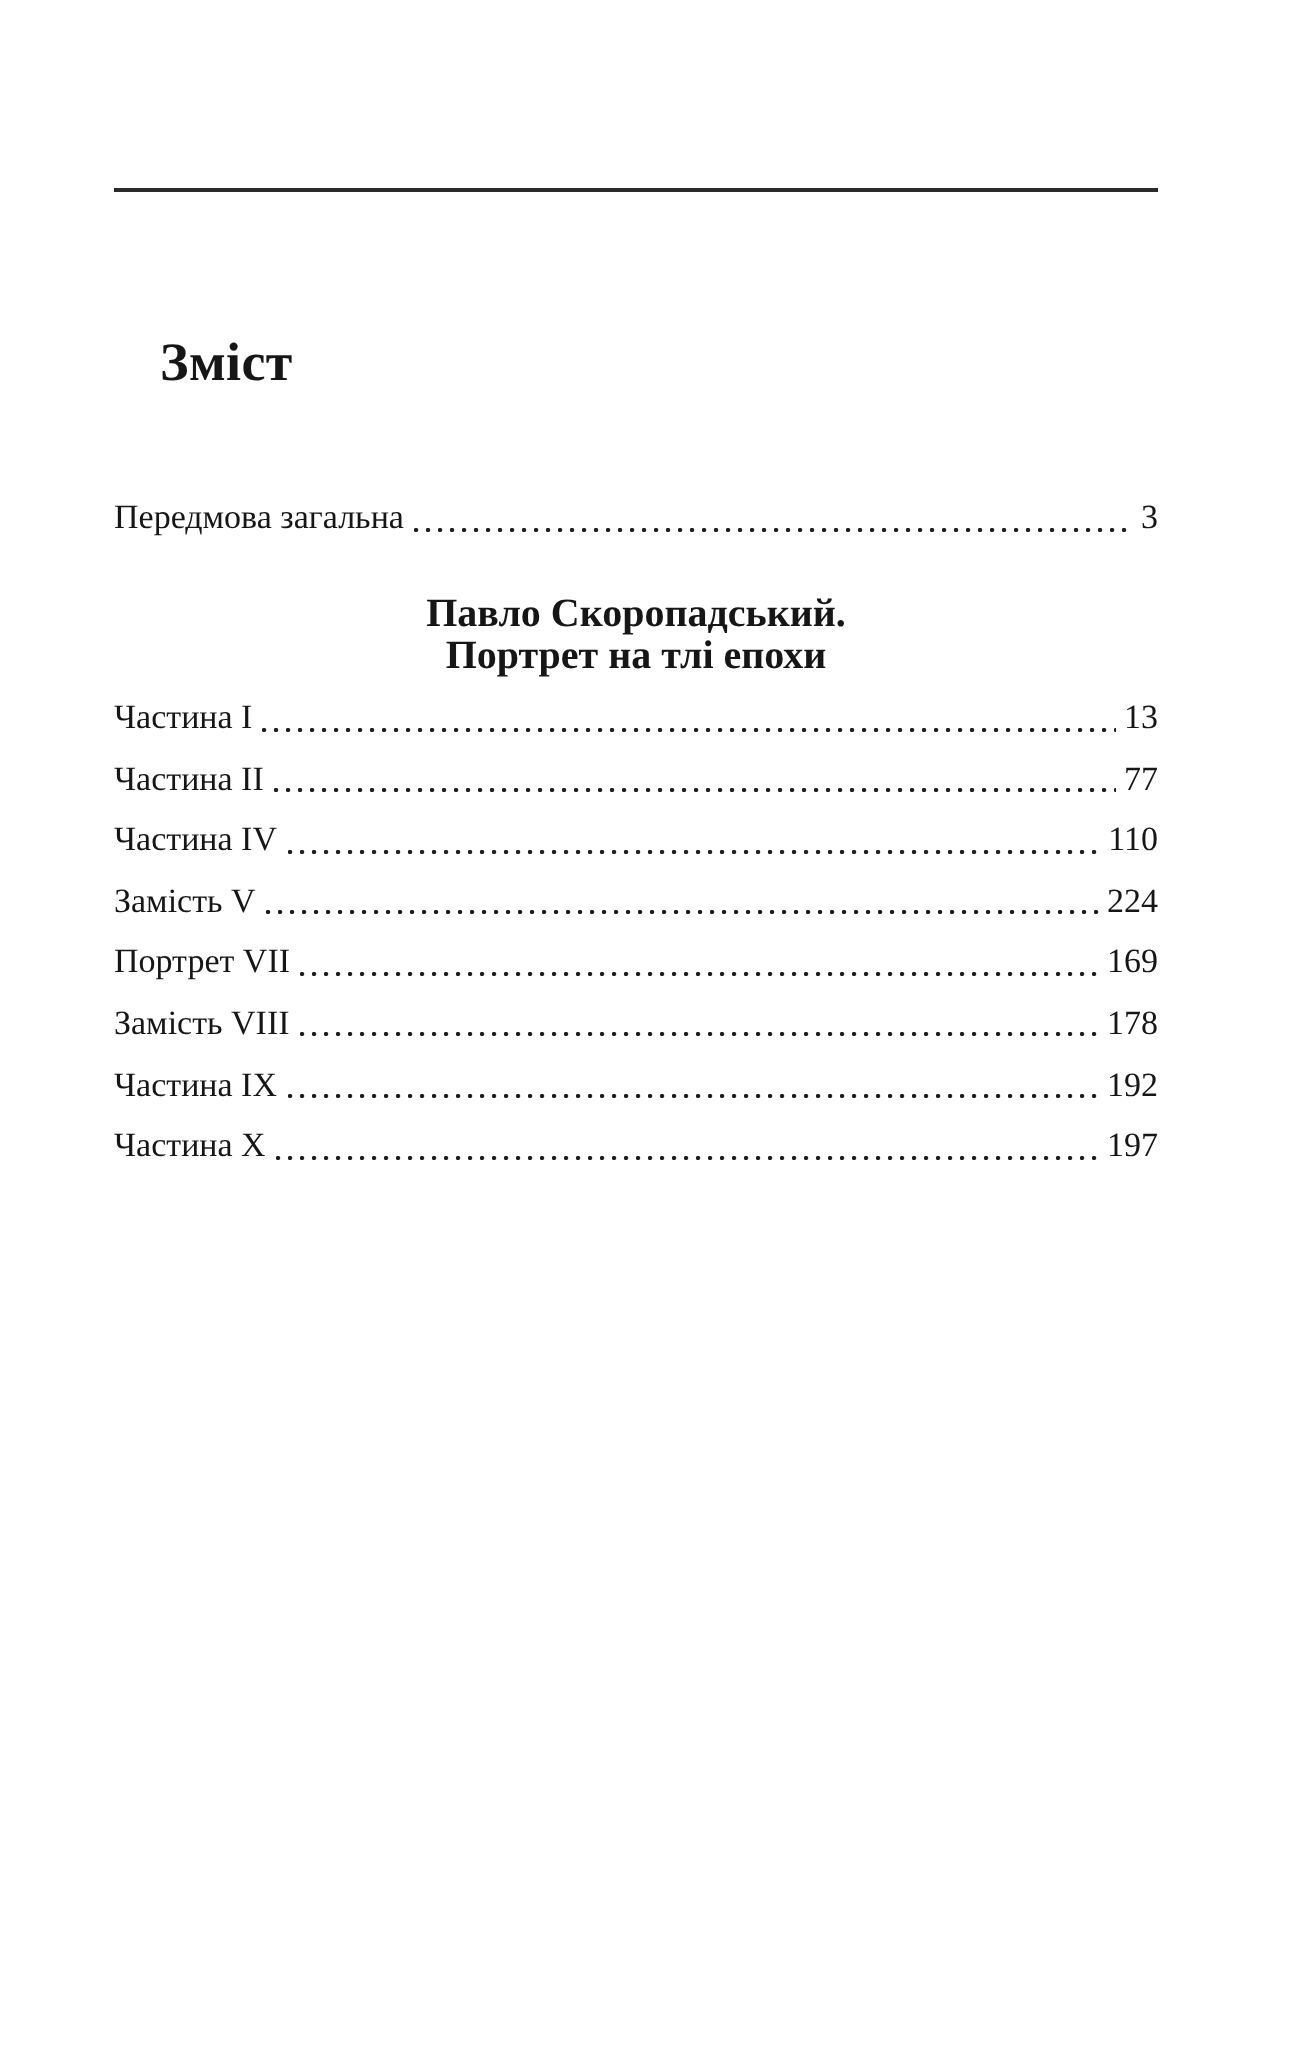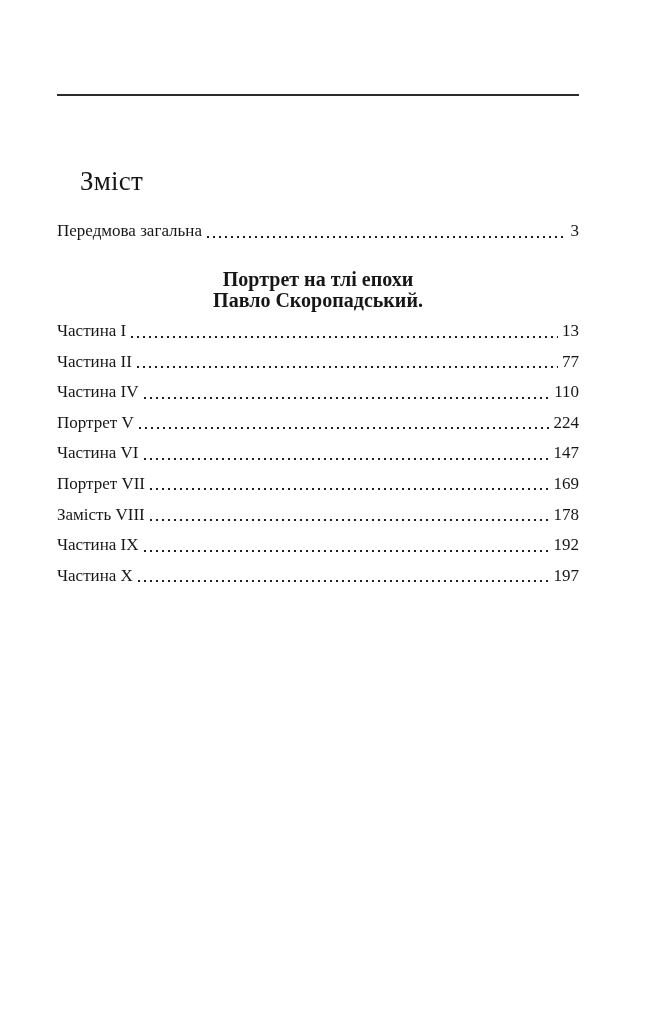--- a/index.html
+++ b/index.html
@@ -25,28 +25,28 @@
   .top-rule {
     margin: 94px 79px 0 57px;
     border-top: 2px solid var(--rule);
     height: 0;
   }
   .content {
     margin: 0 79px 0 57px;
   }
   .page-title {
     font-size: 27px;
-    font-weight: normal;
+    font-weight: bold;
     line-height: 34px;
     margin: 68px 0 0 23px;
     letter-spacing: 0.2px;
     color: var(--text);
   }
   .toc {
-    margin-top: 23px;
+    margin-top: 51px;
   }
   .toc-row {
     display: flex;
     align-items: baseline;
     font-size: 17px;
     line-height: 20px;
     margin-bottom: 10.6px;
     color: var(--text);
     white-space: nowrap;
   }
@@ -83,48 +83,43 @@
 
     <div class="toc">
 
       <div class="toc-row">
         <span class="toc-label">Передмова загальна</span>
         <span class="toc-dots"></span>
         <span class="toc-page">3</span>
       </div>
 
       <div class="section-heading">
+        <div>Павло Скоропадський.</div>
         <div>Портрет на тлі епохи</div>
-        <div>Павло Скоропадський.</div>
       </div>
 
       <div class="toc-row">
         <span class="toc-label">Частина I</span>
         <span class="toc-dots"></span>
         <span class="toc-page">13</span>
       </div>
       <div class="toc-row">
         <span class="toc-label">Частина II</span>
         <span class="toc-dots"></span>
         <span class="toc-page">77</span>
       </div>
       <div class="toc-row">
         <span class="toc-label">Частина IV</span>
         <span class="toc-dots"></span>
         <span class="toc-page">110</span>
       </div>
       <div class="toc-row">
-        <span class="toc-label">Портрет V</span>
+        <span class="toc-label">Замість V</span>
         <span class="toc-dots"></span>
         <span class="toc-page">224</span>
-      </div>
-      <div class="toc-row">
-        <span class="toc-label">Частина VI</span>
-        <span class="toc-dots"></span>
-        <span class="toc-page">147</span>
       </div>
       <div class="toc-row">
         <span class="toc-label">Портрет VII</span>
         <span class="toc-dots"></span>
         <span class="toc-page">169</span>
       </div>
       <div class="toc-row">
         <span class="toc-label">Замість VIII</span>
         <span class="toc-dots"></span>
         <span class="toc-page">178</span>

